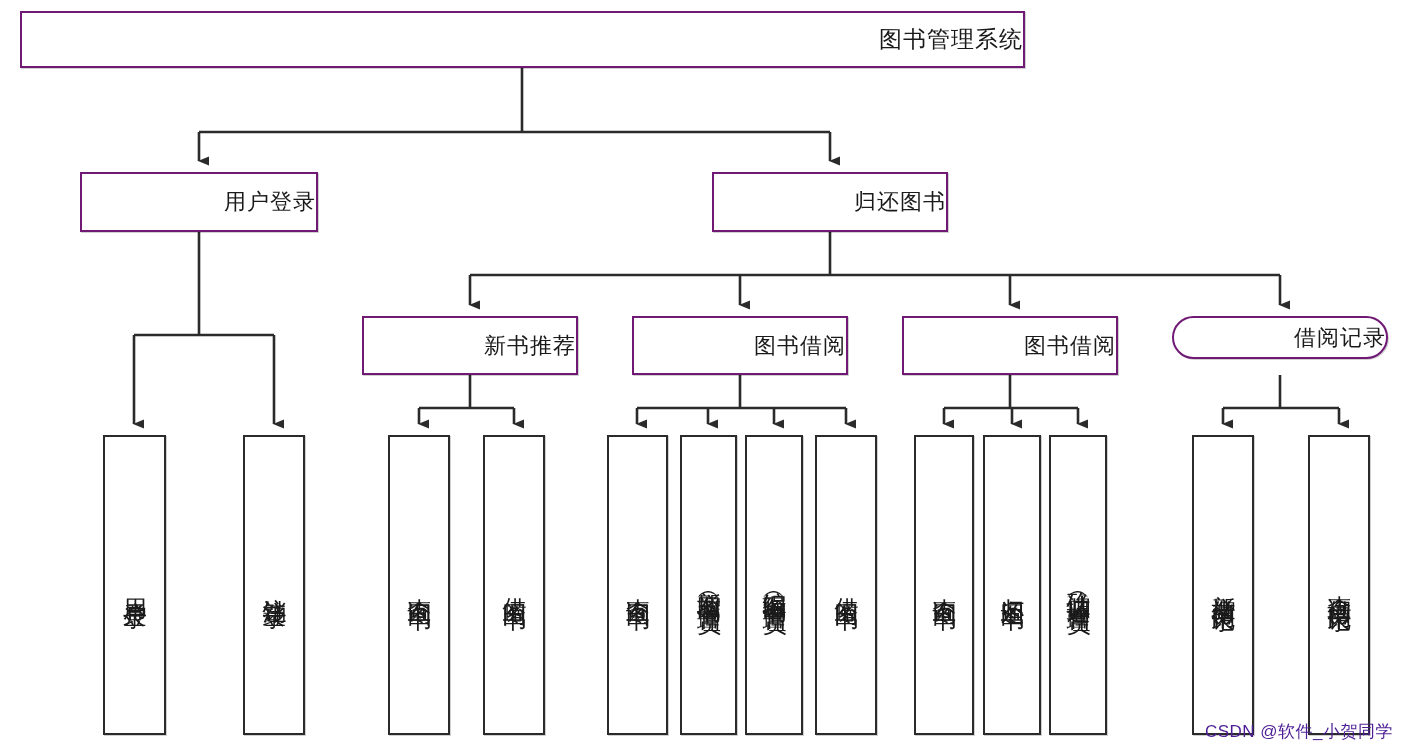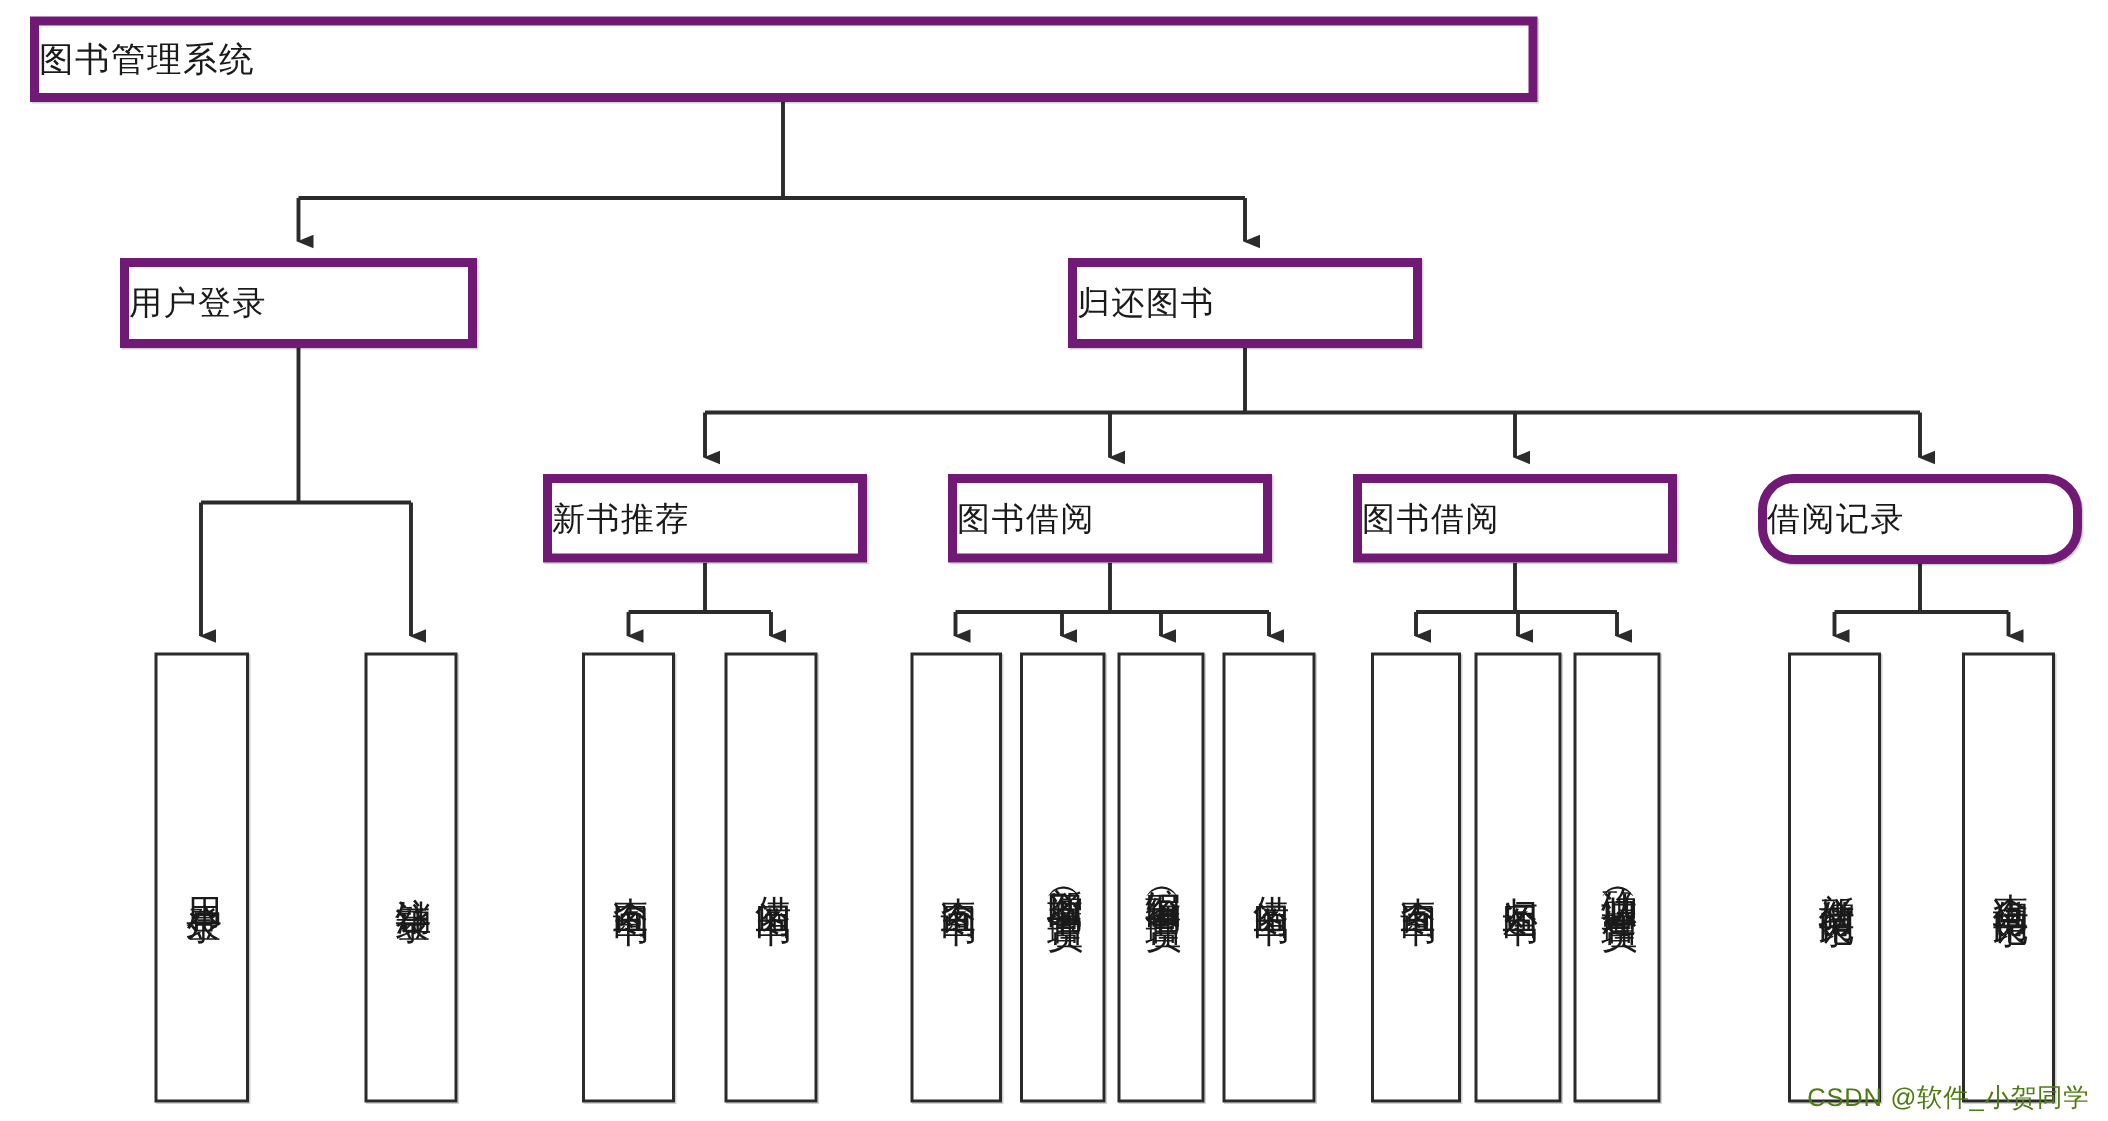--- a/index.html
+++ b/index.html
@@ -19,25 +19,26 @@
     position:absolute;
     left:0; top:0;
     width:1405px;
     height:747px;
     pointer-events:none;
   }
   .node{
     position:absolute;
     box-sizing:border-box;
     background:#ffffff;
-    border:6px solid #701a75;
+    border:2px solid #701a75;
     display:flex;
     align-items:center;
-    justify-content:flex-start;
+    justify-content:flex-end;
     box-shadow:1px 1px 0 rgba(0,0,0,0.18);
+    padding-left:12px;
   }
   .node-label{
     font-size:22px;
     line-height:1.15;
     color:#1a1a1a;
     letter-spacing:1px;
     white-space:nowrap;
     font-family:"Liberation Sans","DejaVu Sans",sans-serif;
   }
   .node.root .node-label{font-size:23px;}
@@ -60,21 +61,21 @@
     letter-spacing:3px;
     color:#1a1a1a;
     white-space:nowrap;
     font-family:"Liberation Sans","DejaVu Sans",sans-serif;
   }
   #watermark{
     position:absolute;
     right:12px;
     bottom:4px;
     font-size:17px;
-    color:#4d7c0f;
+    color:#4c1d95;
     letter-spacing:0.5px;
     white-space:nowrap;
     font-family:"Liberation Sans","DejaVu Sans",sans-serif;
     margin-top:31px;
   }
 </style>
 </head>
 <body>
 
 <div id="canvas">
@@ -135,21 +136,21 @@
 
   <div class="node" style="left:362px;top:316px;width:216px;height:59px;">
     <span class="node-label">新书推荐</span>
   </div>
   <div class="node" style="left:632px;top:316px;width:216px;height:59px;">
     <span class="node-label">图书借阅</span>
   </div>
   <div class="node" style="left:902px;top:316px;width:216px;height:59px;">
     <span class="node-label">图书借阅</span>
   </div>
-  <div class="node" style="left:1172px;top:316px;width:216px;height:60px;border-radius:24px;">
+  <div class="node" style="left:1172px;top:316px;width:216px;height:43px;border-radius:24px;">
     <span class="node-label">借阅记录</span>
   </div>
 
   <div class="leaf" style="left:103px;top:435px;width:63px;height:300px;">
     <span class="leaf-label">用户登录</span>
   </div>
   <div class="leaf" style="left:243px;top:435px;width:62px;height:300px;">
     <span class="leaf-label">注销登录</span>
   </div>
   <div class="leaf" style="left:388px;top:435px;width:62px;height:300px;">

